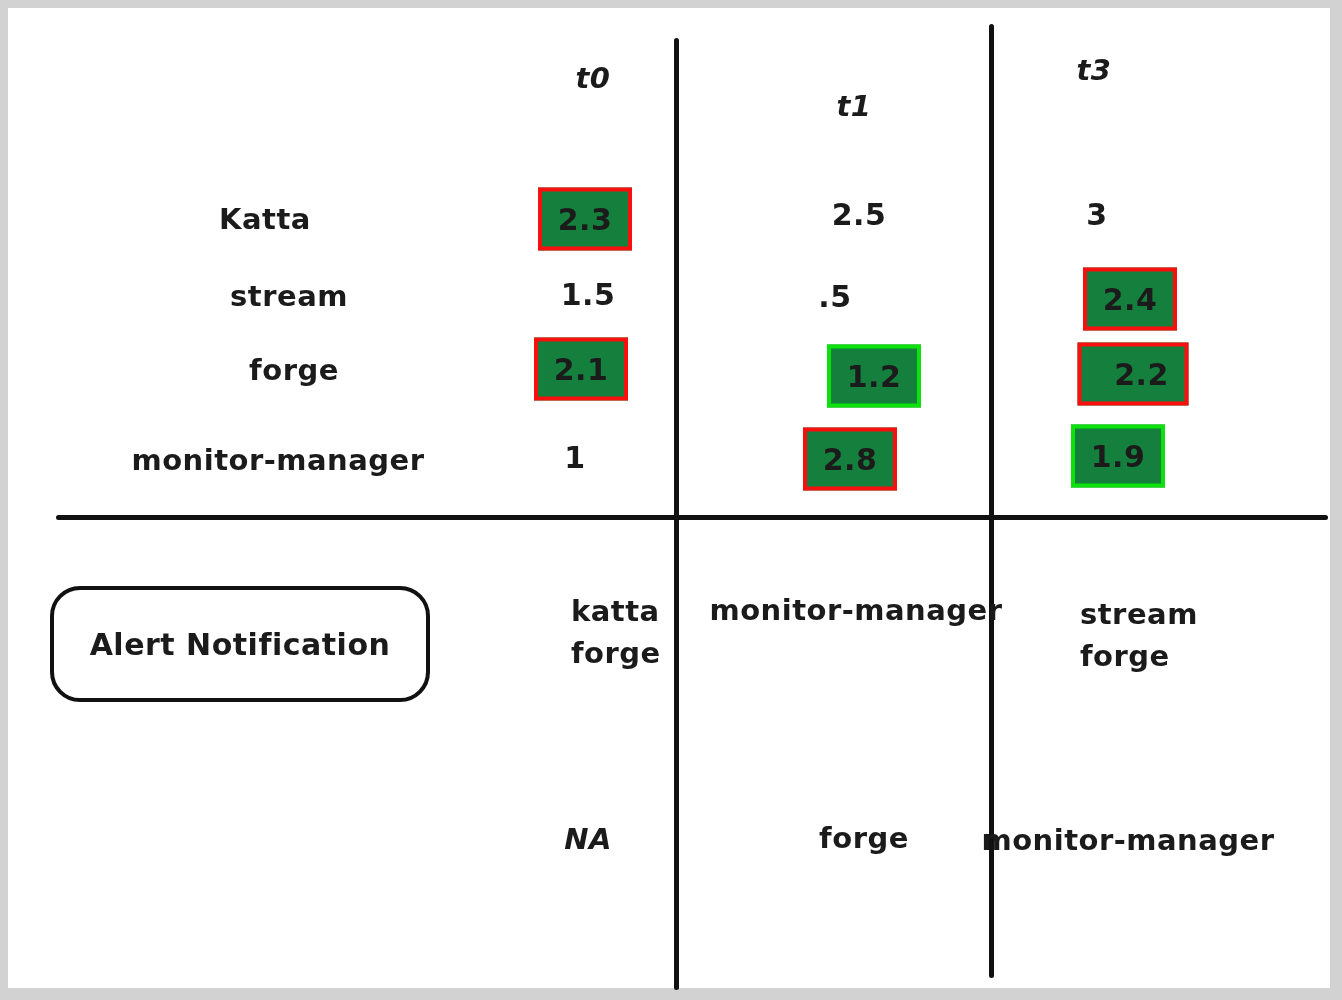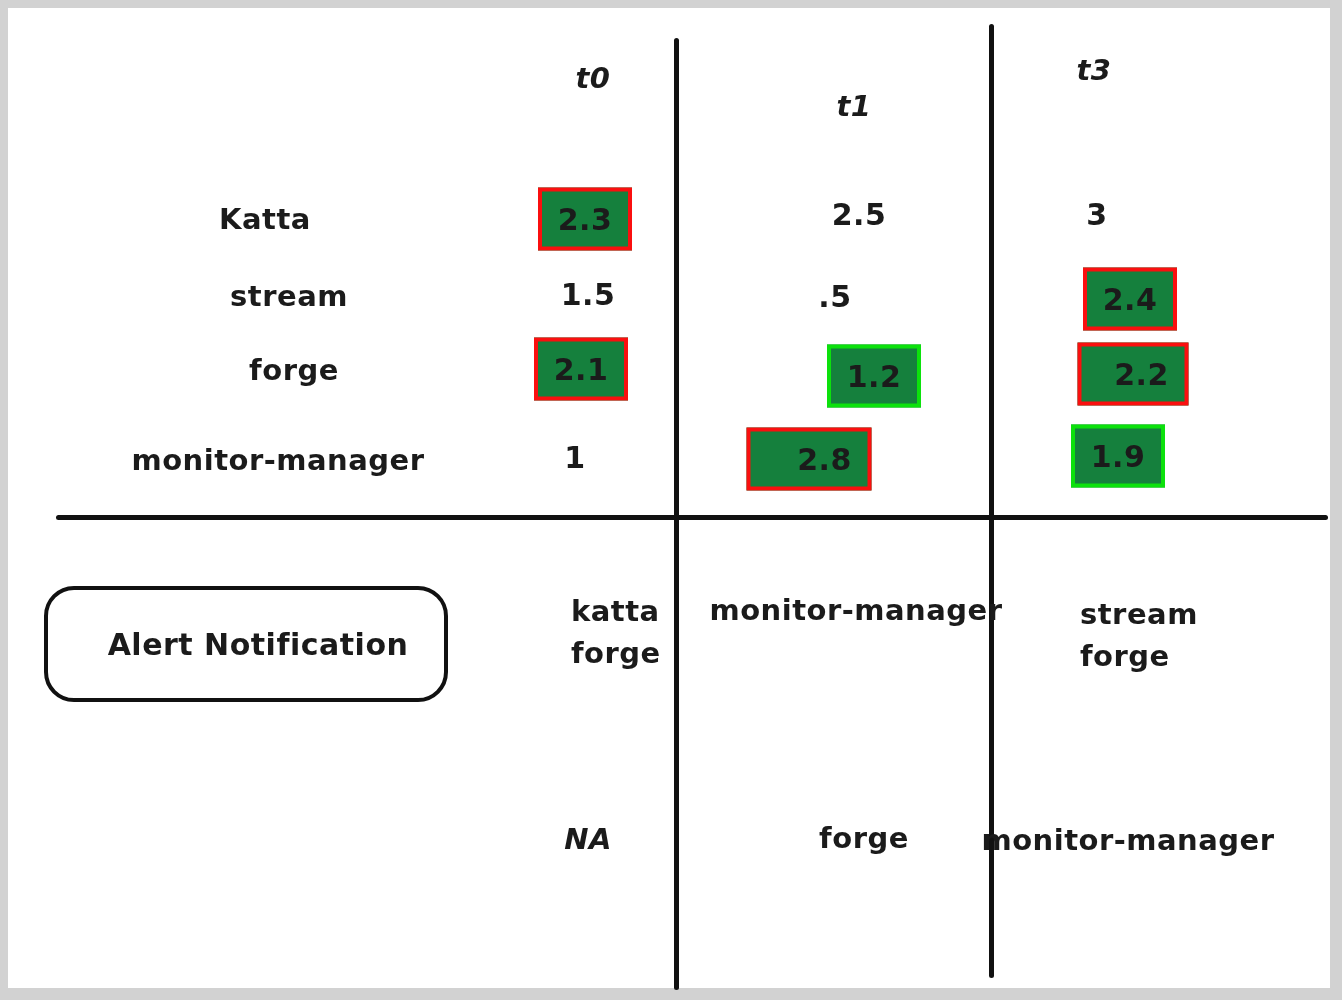--- a/index.html
+++ b/index.html
@@ -83,21 +83,21 @@
 </style>
 </head>
 <body>
 
 <div class="canvas">
 
   <div class="line" style="left:666px; top:30px; width:5px; height:952px;"></div>
   <div class="line" style="left:981px; top:16px; width:5px; height:954px;"></div>
   <div class="line" style="left:48px; top:507px; width:1272px; height:5px;"></div>
 
-  <div class="notif-label-box" style="left:36px; top:578px; width:372px; height:108px;padding-left:24px;">
+  <div class="notif-label-box" style="left:42px; top:578px; width:372px; height:108px;">
     <span class="hand notif-label">Alert Notification</span>
   </div>
 
 
 <div class="hand col-header centered" style="left: 585px; top: 70px;">t0</div>
     <div class="hand col-header centered" style="left: 846px; top: 66px; margin-top: 32px;">t1</div>
     <div class="hand col-header centered" style="left: 1086px; top: 62px;">t3</div>
     <div class="hand row-label centered" style="left: 257px; top: 211px;">Katta</div>
     <div class="value-box centered" style="left: 577px; top: 211px; border-color: rgb(250, 15, 15);">
       <span class="hand cell-value">2.3</span>
@@ -115,21 +115,21 @@
       <span class="hand cell-value">2.1</span>
     </div>
     <div class="value-box centered" style="left: 866px; top: 368px; border-color: rgb(12, 225, 12);">
       <span class="hand cell-value">1.2</span>
     </div>
     <div class="value-box centered" style="left: 1125px; top: 366px; border-color: rgb(250, 15, 15); padding-left: 17px;">
       <span class="hand cell-value">2.2</span>
     </div>
     <div class="hand row-label centered" style="left: 270px; top: 452px;">monitor-manager</div>
     <div class="hand cell-value centered" style="left: 567px; top: 449px;">1</div>
-    <div class="value-box centered" style="left: 801px; top: 451px; border-color: rgb(250, 15, 15); padding-left: 31px;">
+    <div class="value-box centered" style="left: 842px; top: 451px; border-color: rgb(250, 15, 15);">
       <span class="hand cell-value">2.8</span>
     </div>
     <div class="value-box centered" style="left: 1110px; top: 448px; border-color: rgb(12, 225, 12);">
       <span class="hand cell-value">1.9</span>
     </div>
     <div class="hand notif-cell centered left-block" style="left: 563px; top: 582px; transform: none; text-align: left;">
       <div>katta</div>
       <div>forge</div>
     </div>
     <div class="hand notif-cell centered" style="left: 848px; top: 602px; text-align: center;">

